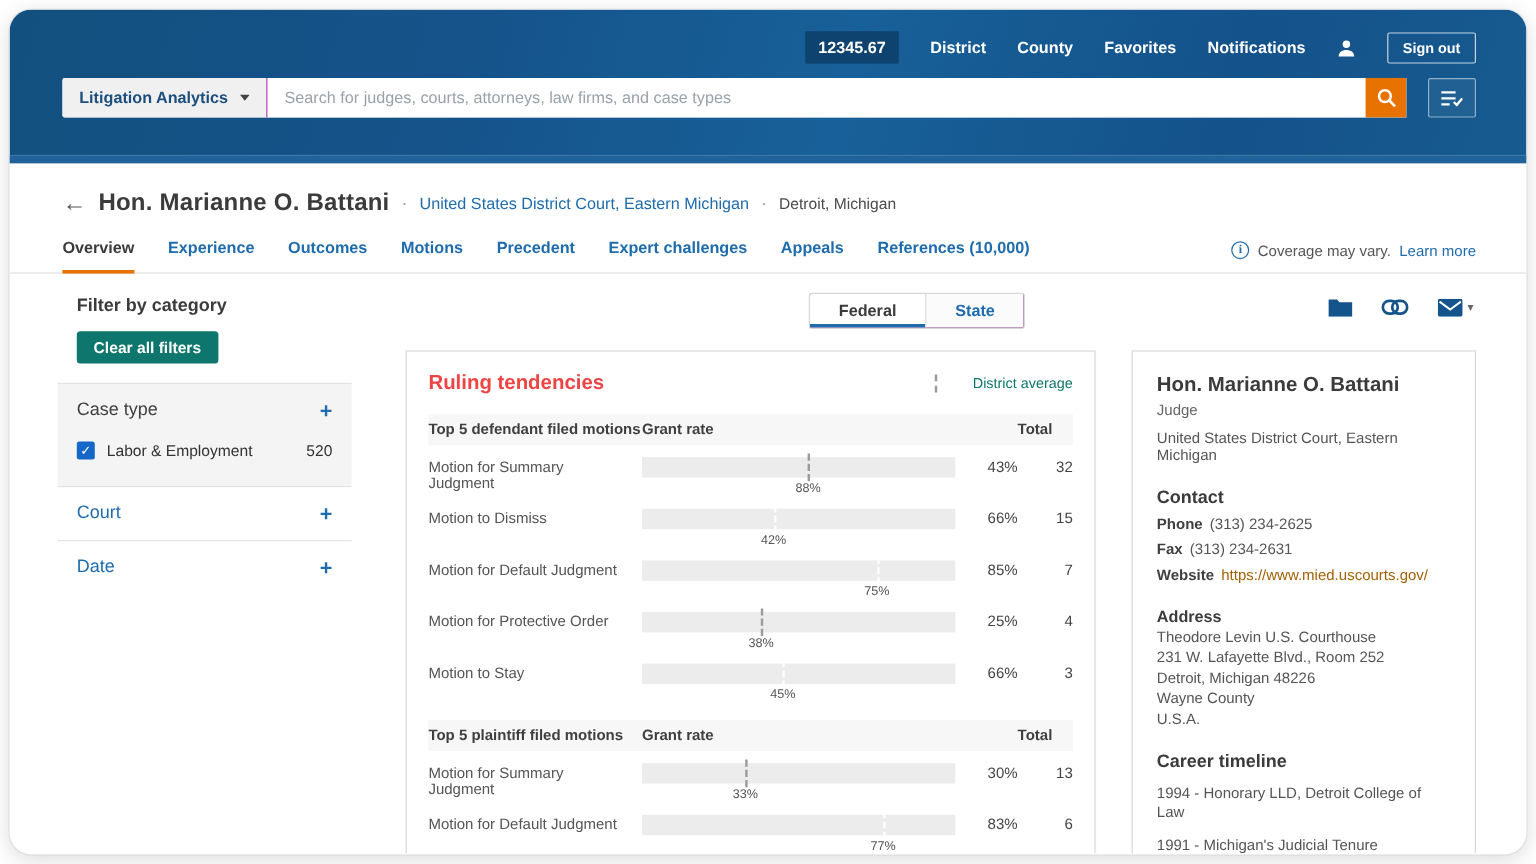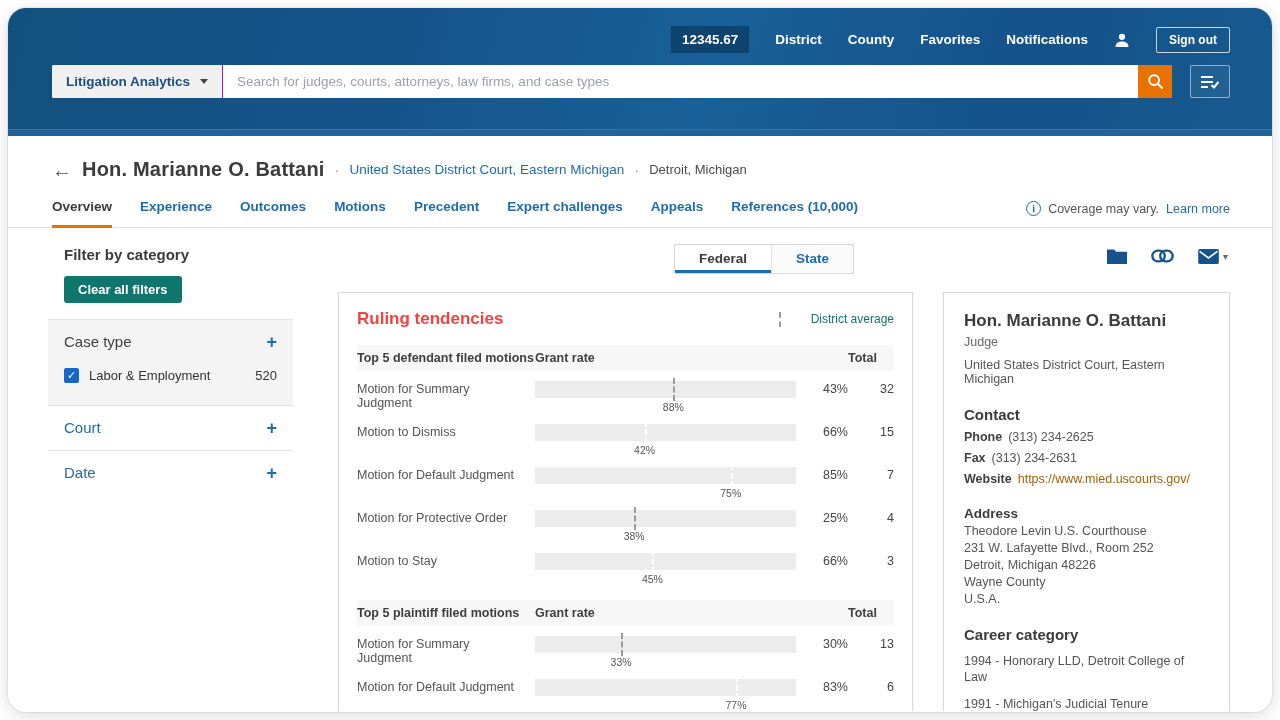--- a/index.html
+++ b/index.html
@@ -357,21 +357,21 @@
             <span class="contact-label">Website</span><span class="link">https://www.mied.uscourts.gov/</span>
           </div>
 
           <div class="p-heading small">Address</div>
           <div class="addr-line">Theodore Levin U.S. Courthouse</div>
           <div class="addr-line">231 W. Lafayette Blvd., Room 252</div>
           <div class="addr-line">Detroit, Michigan 48226</div>
           <div class="addr-line">Wayne County</div>
           <div class="addr-line">U.S.A.</div>
 
-          <div class="p-heading" style="font-size:15px;">Career category</div>
+          <div class="p-heading" style="font-size:15px;">Career timeline</div>
           <div id="career-list">
               <div class="career-entry">1994 - Honorary LLD, Detroit College of Law</div>
               <div class="career-entry">1991 - Michigan's Judicial Tenure Commission, Past Chair, 1991 - Present</div>
             </div>
         </div>
       </div>
     </div>
 
   </div>
 </div>

